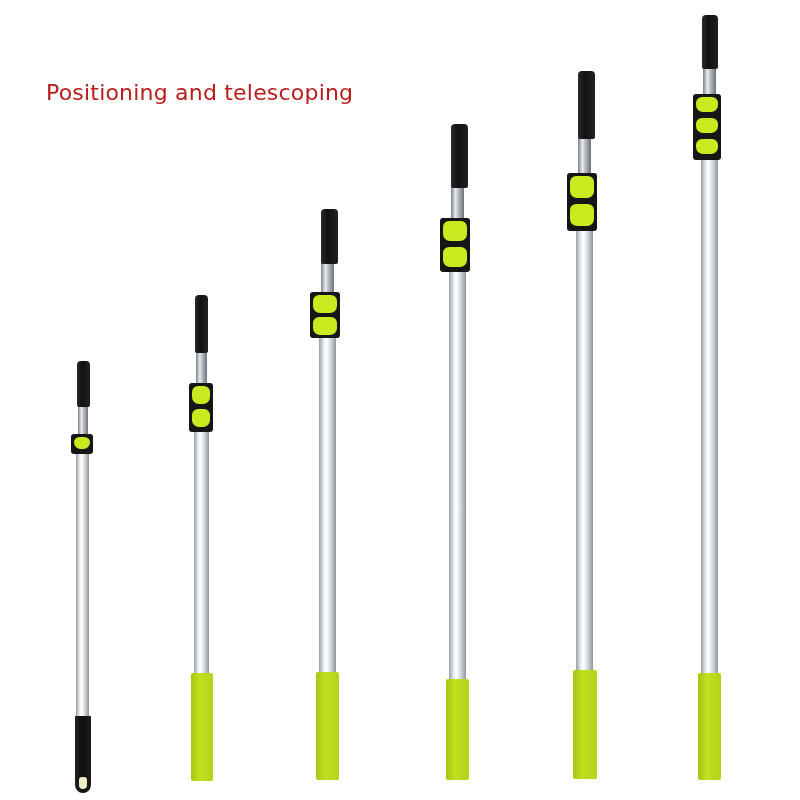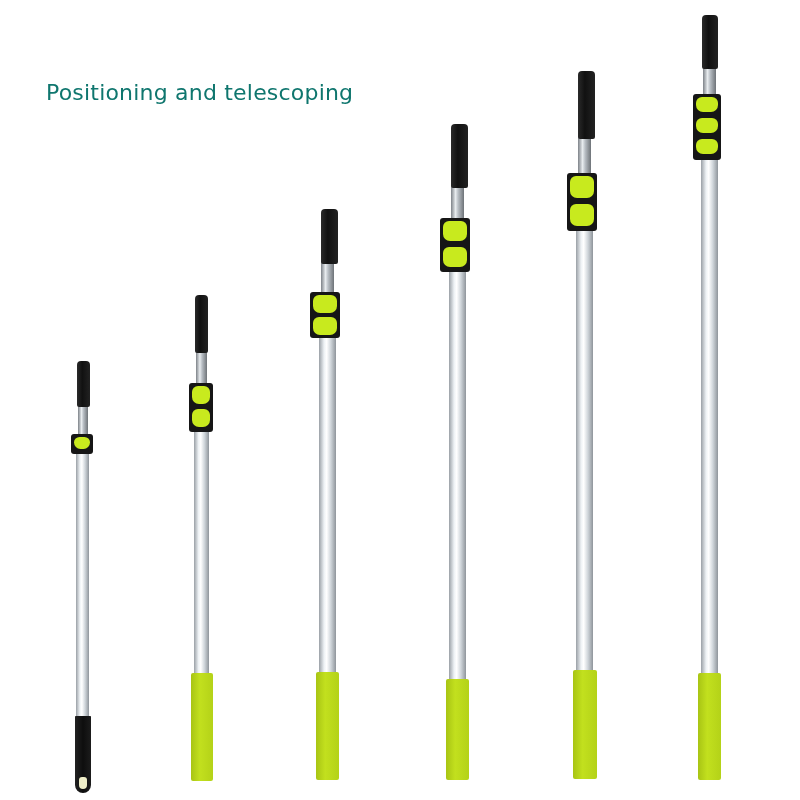--- a/index.html
+++ b/index.html
@@ -1,17 +1,17 @@
 <!DOCTYPE html>
 <html><head>
 <meta charset="utf-8">
 <style>
   html,body{margin:0;padding:0;}
   body{width:800px;height:800px;background:#ffffff;position:relative;overflow:hidden;font-family:"DejaVu Sans",sans-serif;}
-  .title{position:absolute;left:46px;top:80px;font-size:22px;color:#0f766e;letter-spacing:0.2px;}
+  .title{position:absolute;left:46px;top:80px;font-size:22px;color:#b91c1c;letter-spacing:0.2px;}
   .pole{position:absolute;}
   .tip{position:absolute;background:linear-gradient(90deg,#2a2a2a,#111 40%,#222);border-radius:4px 4px 2px 2px;}
   .inner{position:absolute;background:linear-gradient(90deg,#7d8288,#e8ecef 35%,#b8bec4 55%,#6e7378);}
   .outer{position:absolute;background:linear-gradient(90deg,#9aa0a6,#eef2f5 30%,#ffffff 45%,#cfd5da 70%,#8f959b);}
   .lock{position:absolute;background:#161616;border-radius:3px;}
   .pad{position:absolute;left:3px;right:3px;background:#c8ea1e;border-radius:6px 6px 7px 7px;}
   .grip{position:absolute;background:linear-gradient(90deg,#a8c414,#c2e01e 40%,#b4d218);border-radius:2px;}
   .endcap{position:absolute;background:linear-gradient(90deg,#222,#0e0e0e 50%,#1c1c1c);border-radius:1px 1px 10px 10px;}
   .endcap .dot{position:absolute;left:4px;right:4px;bottom:4px;height:12px;background:#efeec8;border-radius:6px 6px 8px 8px;}
 </style>

